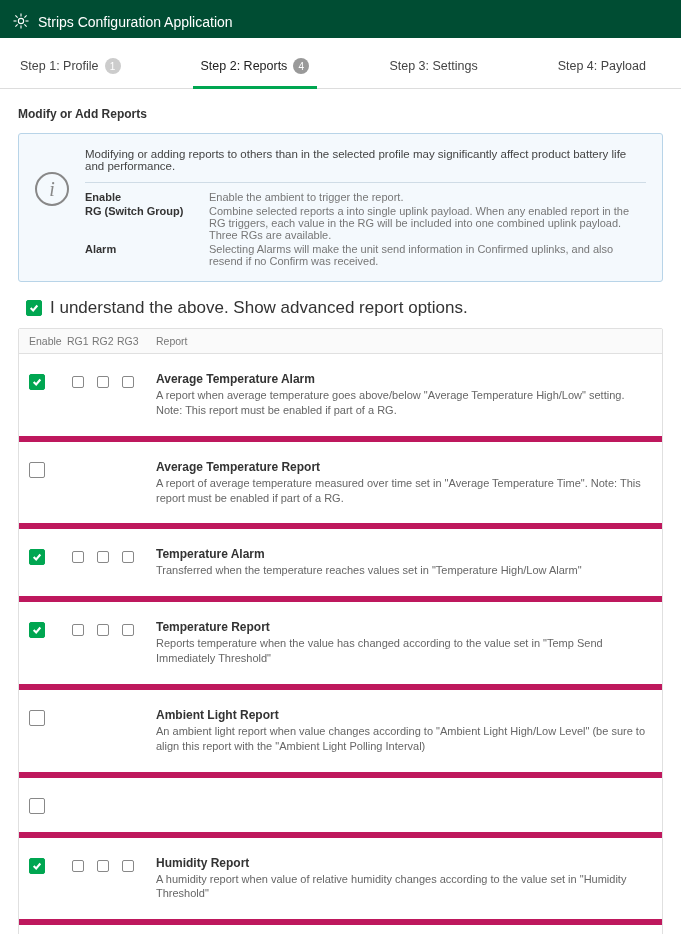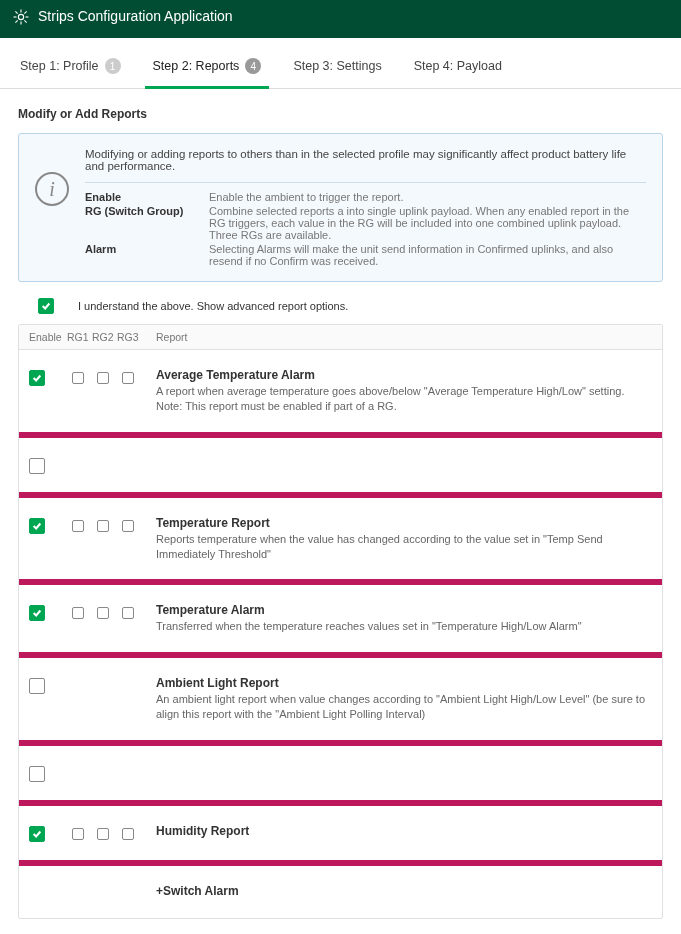--- a/index.html
+++ b/index.html
@@ -8,41 +8,42 @@
     font-family: "Segoe UI", Arial, sans-serif;
     font-size: 12px;
     color: #333;
     background: #fff;
     width: 681px;
   }
   .header {
     background: #004d33;
     color: #fff;
     display: flex;
-    align-items: flex-start;
+    align-items: flex-end;
     padding: 8px 12px;
     height: 38px;
   }
   .header .logo {
     width: 18px;
     height: 18px;
     margin-right: 8px;
     display: flex;
     align-items: center;
     justify-content: center;
   }
   .header .title {
     font-size: 14px;
     font-weight: 500;
   }
   .stepper {
     display: flex;
     border-bottom: 1px solid #ddd;
     padding: 0 4px;
     margin-top: 6px;
+    gap: 48px;
   }
   .step {
     padding: 14px 16px;
     font-size: 12.5px;
     color: #444;
     display: flex;
     align-items: center;
     cursor: pointer;
     position: relative;
   }
@@ -129,24 +130,23 @@
   .info-defs .term {
     font-weight: 600;
     color: #333;
   }
   .info-defs .def {
     color: #777;
   }
   .consent-row {
     display: flex;
     align-items: center;
-    margin: 16px 4px 10px 20px;
-    font-size: 11px;
+    margin: 16px 4px 10px 8px;
+    font-size: 17px;
     color: #333;
-    gap: 16px;
   }
   .chk {
     width: 15px;
     height: 15px;
     border: 1.5px solid #888;
     border-radius: 2px;
     display: inline-flex;
     align-items: center;
     justify-content: center;
     background: #fff;
@@ -321,63 +321,67 @@
           <div class="text-cell">
             <div class="report-title">Average Temperature Alarm</div>
             <div class="report-desc">A report when average temperature goes above/below "Average Temperature High/Low" setting. Note: This report must be enabled if part of a RG.</div>
           </div>
         </div>
         <div class="report-row">
           <div class="enable-cell">
             <span class="chk big"></span>
           </div>
           <div style="width: 71px;"></div>
+          <div class="text-cell">
+            <div class="report-title">Average Temperature Report</div>
+            <div class="report-desc">A report of average temperature measured over time set in "Average Temperature Time". Note: This report must be enabled if part of a RG.</div>
+          </div>
         </div>
         <div class="report-row">
           <div class="enable-cell">
             <span class="chk big checked">
               <svg viewBox="0 0 12 12">
                 <polyline points="2,6 5,9 10,3"></polyline>
               </svg>
             </span>
           </div>
           <div class="rg-cell">
             <span class="chk sm"></span>
           </div>
           <div class="rg-cell">
             <span class="chk sm"></span>
           </div>
           <div class="rg-cell">
             <span class="chk sm"></span>
           </div>
           <div class="text-cell">
-            <div class="report-title">Temperature Report</div>
-            <div class="report-desc">Reports temperature when the value has changed according to the value set in "Temp Send Immediately Threshold"</div>
+            <div class="report-title">Temperature Alarm</div>
+            <div class="report-desc">Transferred when the temperature reaches values set in "Temperature High/Low Alarm"</div>
           </div>
         </div>
         <div class="report-row">
           <div class="enable-cell">
             <span class="chk big checked">
               <svg viewBox="0 0 12 12">
                 <polyline points="2,6 5,9 10,3"></polyline>
               </svg>
             </span>
           </div>
           <div class="rg-cell">
             <span class="chk sm"></span>
           </div>
           <div class="rg-cell">
             <span class="chk sm"></span>
           </div>
           <div class="rg-cell">
             <span class="chk sm"></span>
           </div>
           <div class="text-cell">
-            <div class="report-title">Temperature Alarm</div>
-            <div class="report-desc">Transferred when the temperature reaches values set in "Temperature High/Low Alarm"</div>
+            <div class="report-title">Temperature Report</div>
+            <div class="report-desc">Reports temperature when the value has changed according to the value set in "Temp Send Immediately Threshold"</div>
           </div>
         </div>
         <div class="report-row">
           <div class="enable-cell">
             <span class="chk big"></span>
           </div>
           <div style="width: 71px;"></div>
           <div class="text-cell">
             <div class="report-title">Ambient Light Report</div>
             <div class="report-desc">An ambient light report when value changes according to "Ambient Light High/Low Level" (be sure to align this report with the "Ambient Light Polling Interval)</div>
@@ -401,20 +405,21 @@
             <span class="chk sm"></span>
           </div>
           <div class="rg-cell">
             <span class="chk sm"></span>
           </div>
           <div class="rg-cell">
             <span class="chk sm"></span>
           </div>
           <div class="text-cell">
             <div class="report-title">Humidity Report</div>
+            <div class="report-desc">A humidity report when value of relative humidity changes according to the value set in "Humidity Threshold"</div>
           </div>
         </div>
         <div class="report-row">
           <div class="enable-cell"></div>
           <div style="width: 71px;"></div>
           <div class="text-cell">
             <div class="report-title">+Switch Alarm</div>
           </div>
         </div>
       </div>

